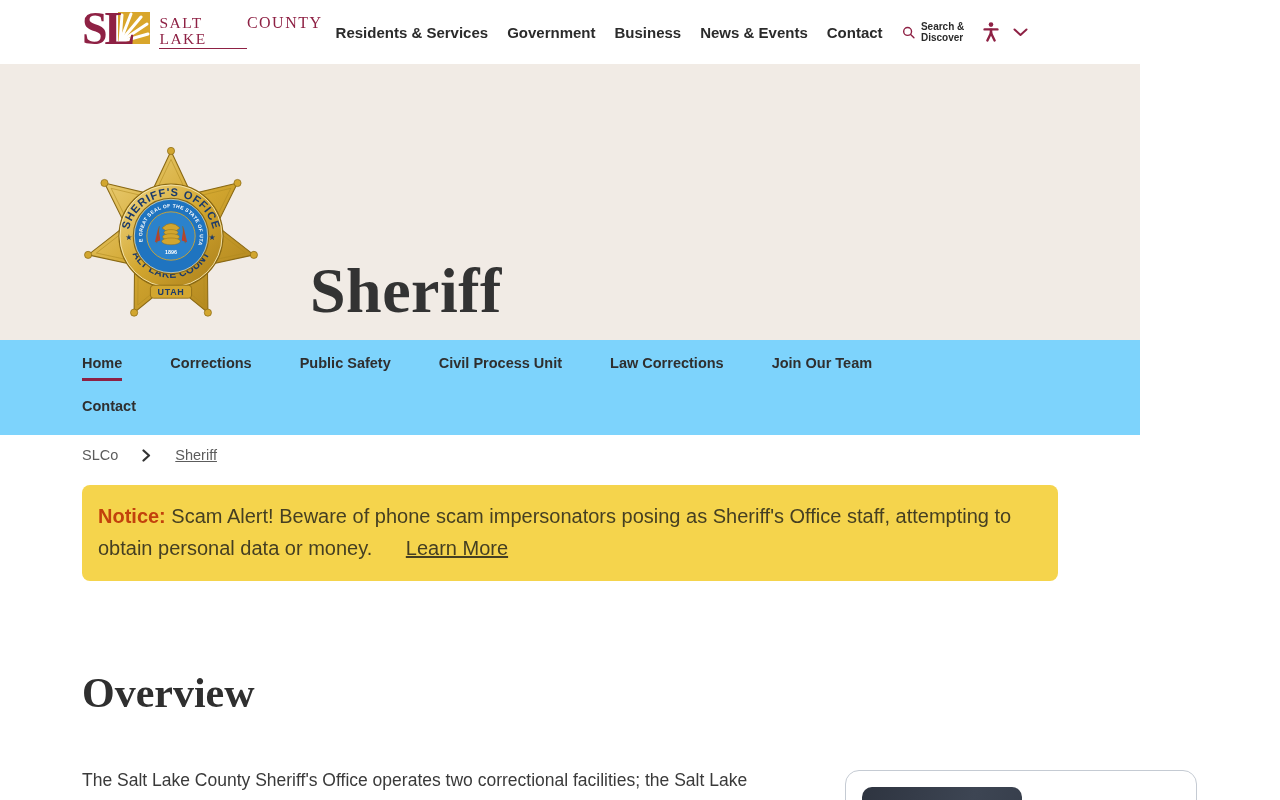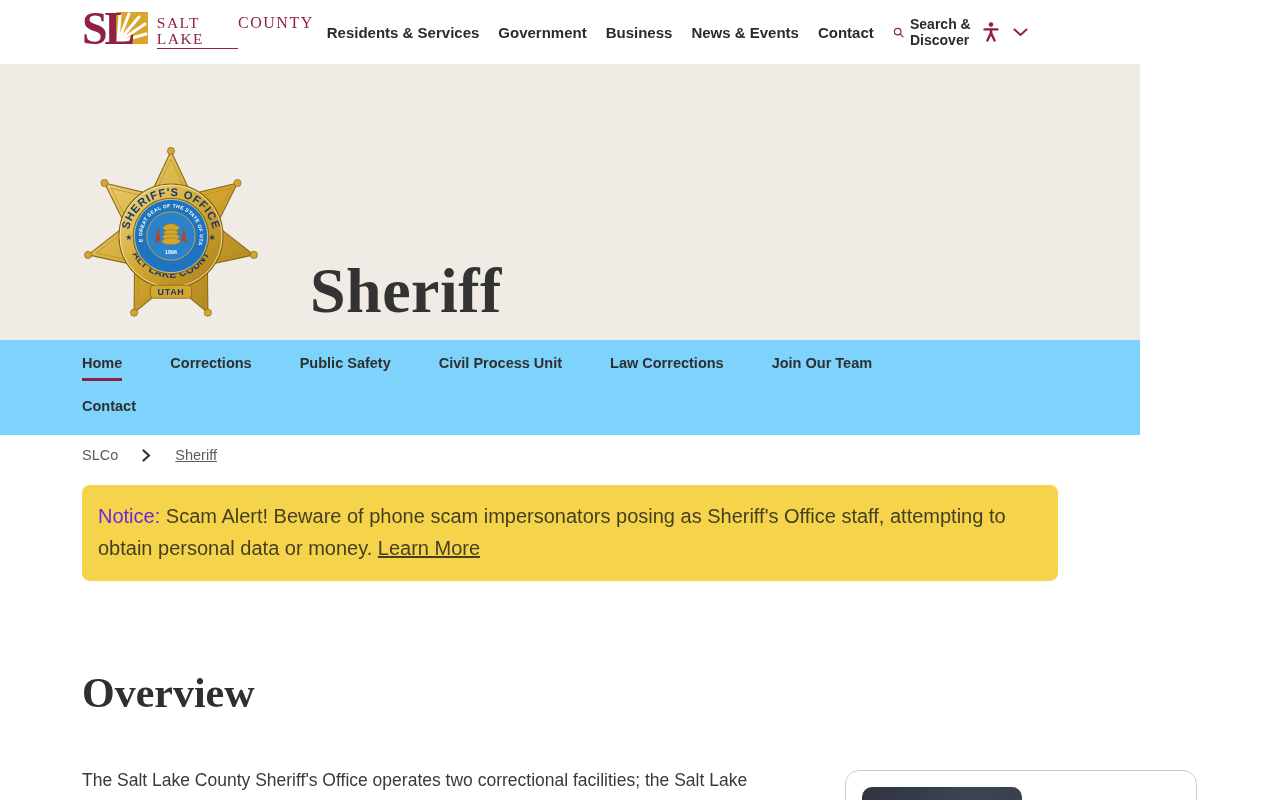--- a/index.html
+++ b/index.html
@@ -17,21 +17,21 @@
              font-weight:bold; font-size:46px; letter-spacing:-3px; color:#8e2144; z-index:2; }
   .logo-text { display:flex; color:#8e2144;
                font-family:"Liberation Serif", serif; line-height:1.05; }
   .logo-line1 { font-size:15.5px; letter-spacing:1.5px; border-bottom:1.5px solid #8e2144;
                 padding-bottom:1px; }
   .logo-line2 { font-size:16px; letter-spacing:1.5px; }
   .top-nav { display:flex; align-items:center; gap:19px; margin-left:13px; }
   .top-nav-item { font-size:15px; font-weight:bold; color:#2b2b2b; cursor:pointer;
                   white-space:nowrap; }
   .search-trigger { display:flex; align-items:center; gap:6px; cursor:pointer; }
-  .search-trigger span { font-size:14px; font-weight:bold; color:#2b2b2b; }
+  .search-trigger span { font-size:10px; font-weight:bold; color:#2b2b2b; }
   .a11y-controls { margin-left:auto; display:flex; align-items:center; gap:14px; }
   .icon-btn { cursor:pointer; display:flex; align-items:center; }
 
   
   .hero { position:relative; height:276px; background:#f1ebe5; }
   .hero-badge { position:absolute; left:80px; top:78px; width:182px; height:188px; }
   .hero-title { position:absolute; left:310px; top:190px; font-family:"Liberation Serif", serif;
                 font-size:64px; color:#333; letter-spacing:0.5px; }
 
   
@@ -44,22 +44,22 @@
 
   
   .breadcrumb { display:flex; align-items:center; gap:24px; margin:12px 82px 9px; }
   .crumb { font-size:14.5px; color:#5c5c5c; cursor:pointer; }
   .crumb.current { text-decoration:underline; }
 
   
   .notice { margin:22px 82px 0; background:#f5d44c; border-radius:8px;
             padding:15px 16px 17px; }
   .notice-text { max-width:930px; font-size:20px; line-height:32px; color:#453f22; }
-  .notice-label { font-weight:normal; color:#6d28d9; }
-  .notice-link { text-decoration:underline; cursor:pointer; color:#453f22; }
+  .notice-label { font-weight:bold; color:#c2410c; }
+  .notice-link { text-decoration:underline; cursor:pointer; color:#453f22;margin-left:28px; }
 
   
   .overview-heading { margin:88px 0 0 82px; font-family:"Liberation Serif", serif;
                       font-size:42px; color:#2f2f2f; }
   .overview-paragraph { margin:48px 0 0 82px; width:720px; font-size:17.5px;
                         line-height:30px; color:#3a3a3a; }
 
   
   .side-card { position:absolute; left:845px; top:770px; width:352px; height:220px;
                background:#fff; border:1px solid #c5cbd3; border-radius:14px; }

